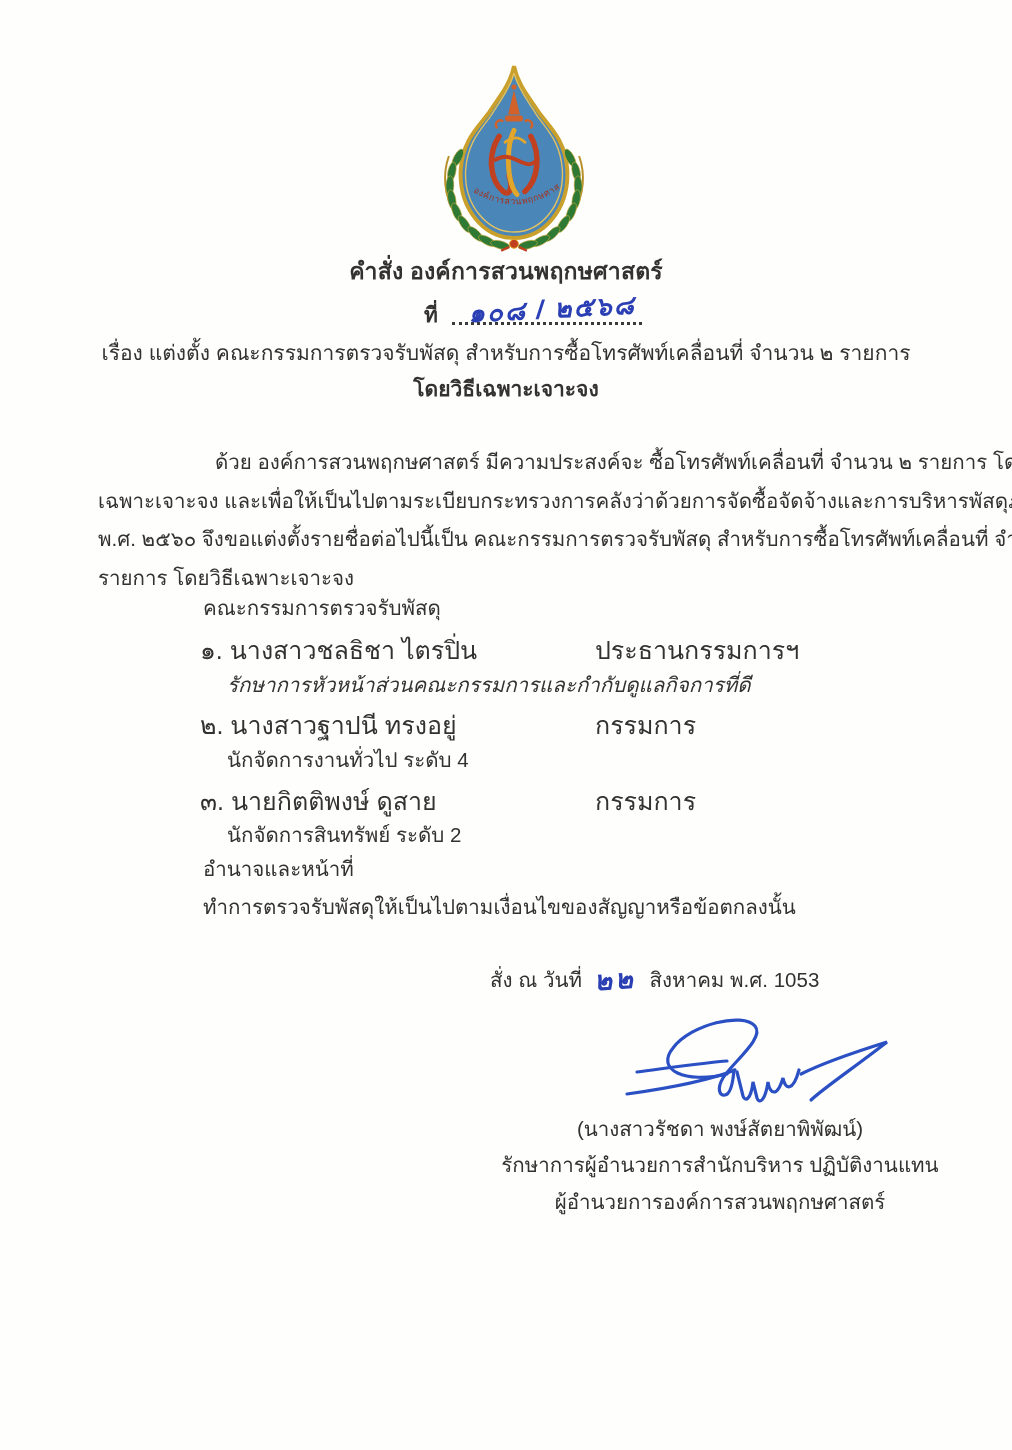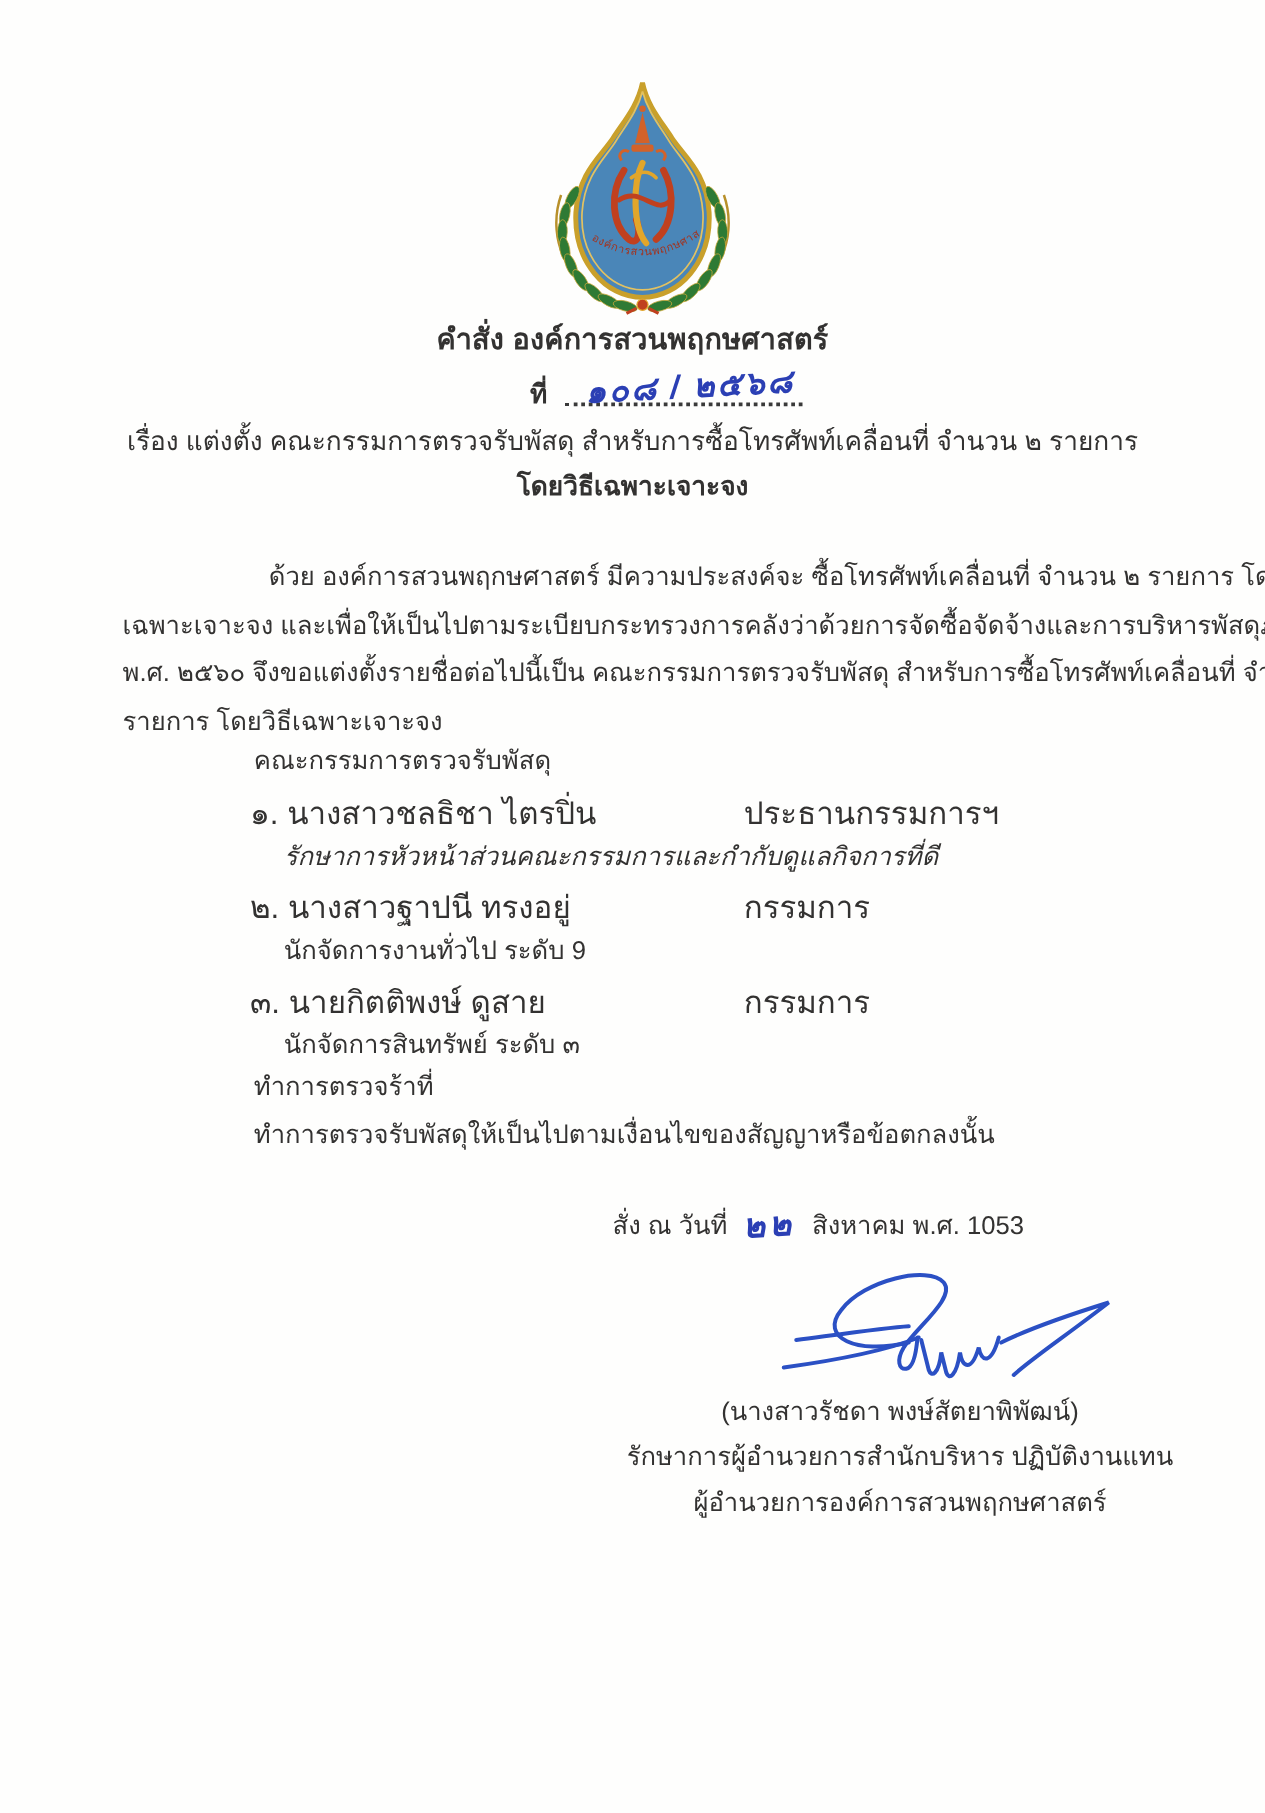--- a/index.html
+++ b/index.html
@@ -143,32 +143,32 @@
   </div>
   <div class="abs member-row row-p1">
     <span class="member-pos">รักษาการหัวหน้าส่วนคณะกรรมการและกำกับดูแลกิจการที่ดี</span>
   </div>
 
   <div class="abs member-row row-m2">
     <span class="member-name">๒. นางสาวฐาปนี ทรงอยู่</span>
     <span class="member-role">กรรมการ</span>
   </div>
   <div class="abs member-row row-p2">
-    <span class="member-pos">นักจัดการงานทั่วไป ระดับ 9</span>
+    <span class="member-pos">นักจัดการงานทั่วไป ระดับ 4</span>
   </div>
 
   <div class="abs member-row row-m3">
     <span class="member-name">๓. นายกิตติพงษ์ ดูสาย</span>
     <span class="member-role">กรรมการ</span>
   </div>
   <div class="abs member-row row-p3">
-    <span class="member-pos">นักจัดการสินทรัพย์ ระดับ ๓</span>
+    <span class="member-pos">นักจัดการสินทรัพย์ ระดับ 2</span>
   </div>
 
-  <div class="abs duties-heading">ทำการตรวจร้าที่</div>
+  <div class="abs duties-heading">อำนาจและหน้าที่</div>
   <div class="abs duties-text">ทำการตรวจรับพัสดุให้เป็นไปตามเงื่อนไขของสัญญาหรือข้อตกลงนั้น</div>
 
   <div class="abs date-line">
     <span>สั่ง ณ วันที่</span><span class="date-day">๒๒</span><span>สิงหาคม พ.ศ. 1053</span>
   </div>
 
   <div class="abs signature-wrap">
     <svg width="290" height="100" viewBox="0 0 290 100">
       <g fill="none" stroke="#2b50c4" stroke-width="3.2" stroke-linecap="round">
         <path d="M112,62 C70,72 40,58 58,36 C76,12 128,0 140,14 C150,26 118,50 108,66 C102,76 104,84 110,83 C116,82 118,70 119,58"></path>

